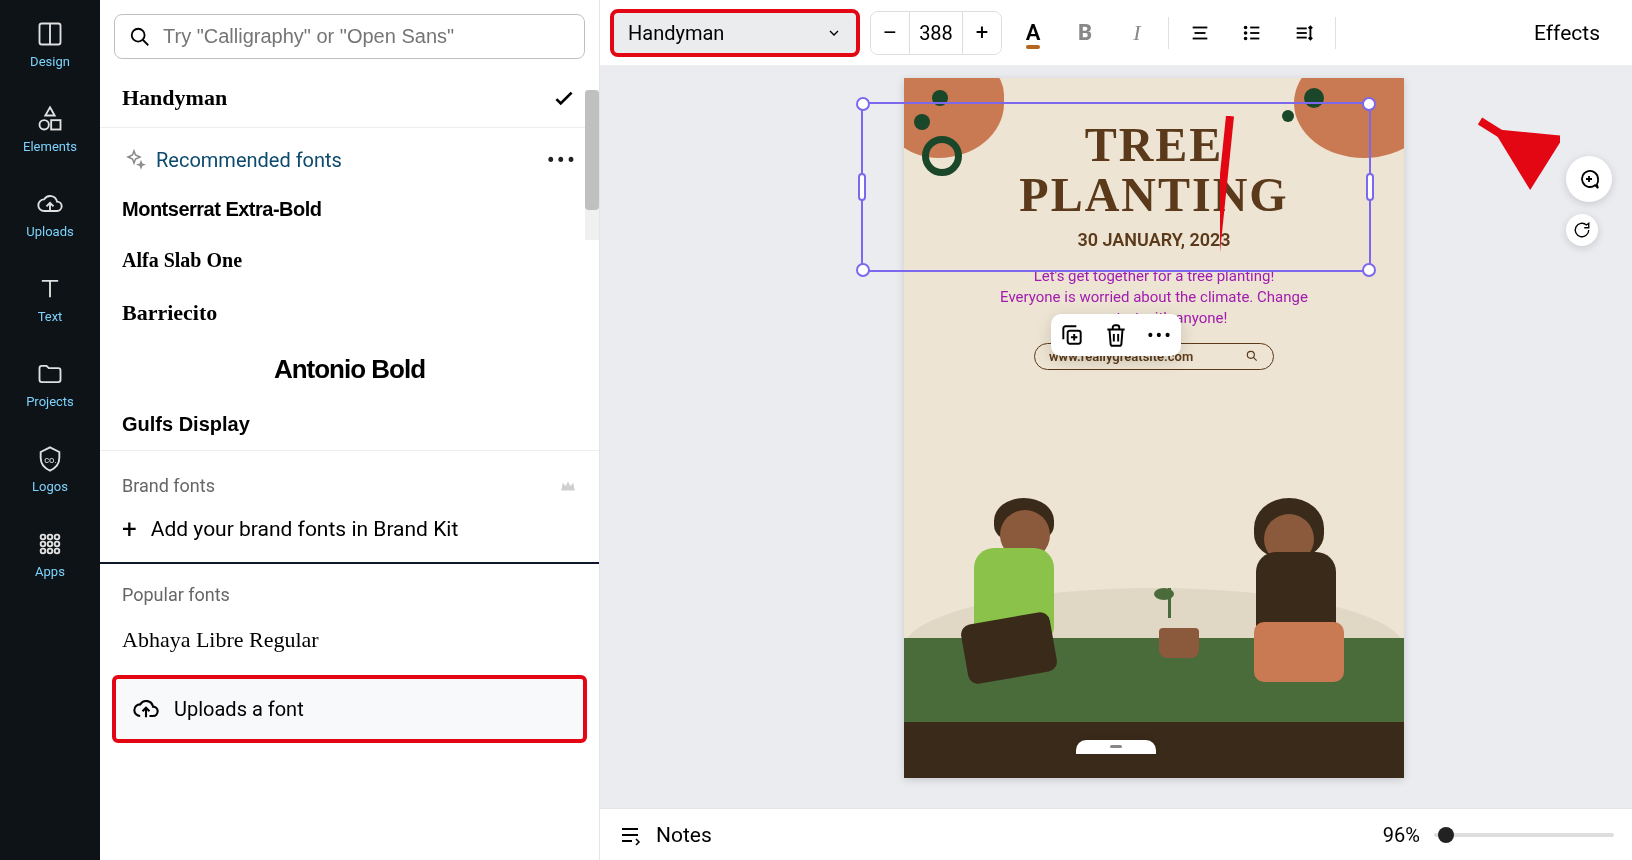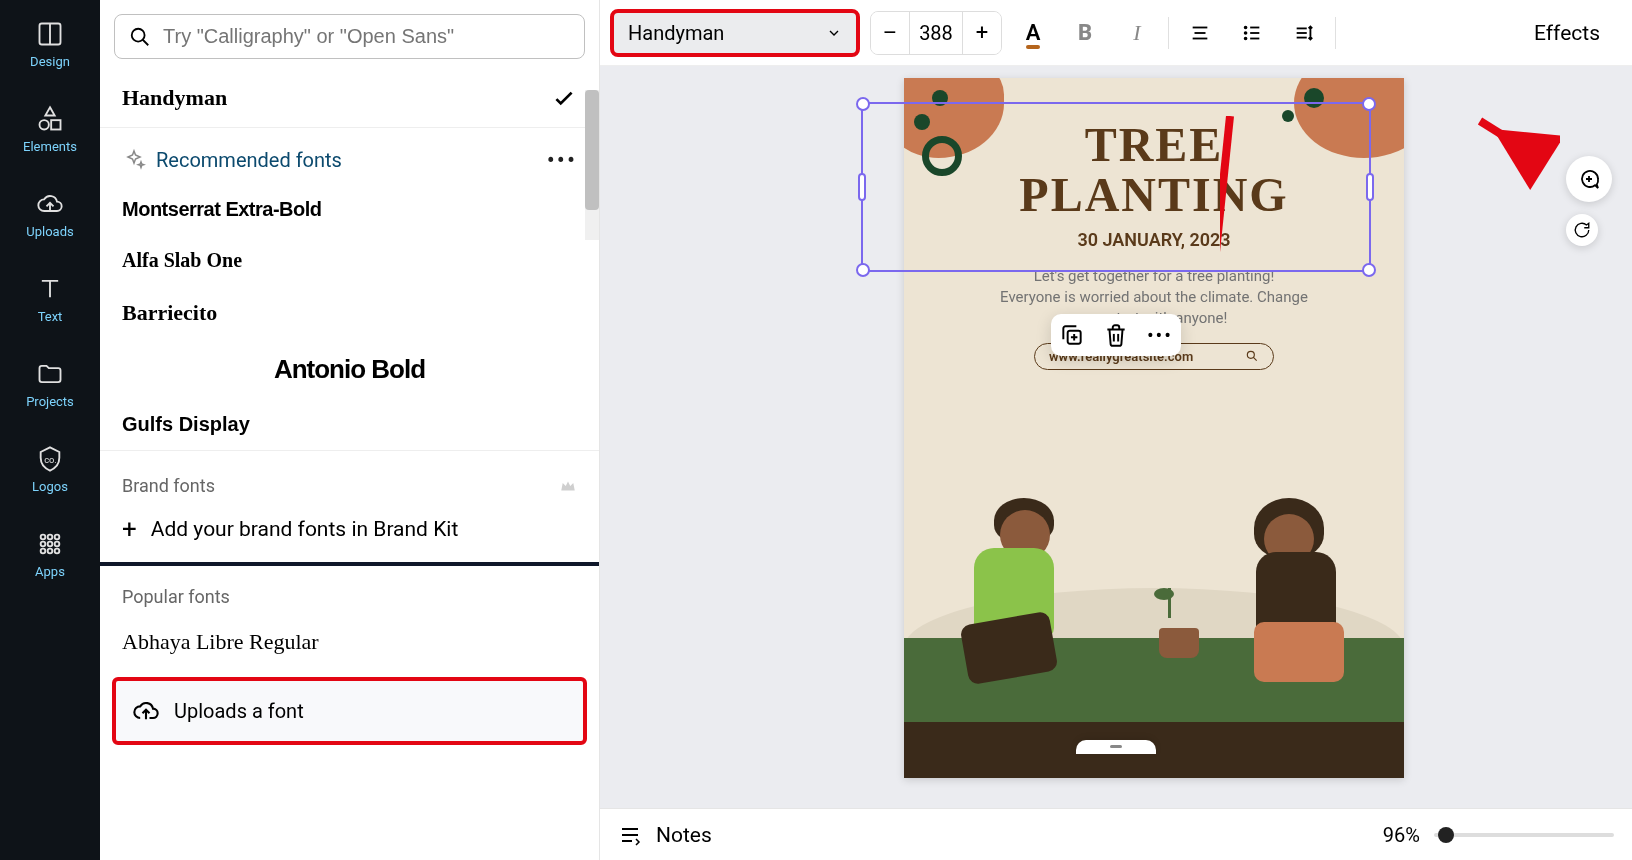--- a/index.html
+++ b/index.html
@@ -30,21 +30,21 @@
 .f-montserrat { font-weight: 900; font-family: Arial, sans-serif; letter-spacing: -0.5px; }
 .f-alfa { font-weight: 900; font-family: Georgia, serif; }
 .f-barriecito { font-family: "Segoe Print", cursive; font-weight: 700; font-size: 22px; }
 .f-antonio { font-family: "Arial Narrow", sans-serif; font-weight: 700; font-size: 26px; letter-spacing: -1px; text-align: center; }
 .f-gulfs { font-weight: 900; font-family: Arial Black, sans-serif; }
 .brand-section { border-top: 1px solid #eee; padding: 8px 0; }
 .brand-head { display: flex; align-items: center; justify-content: space-between; padding: 16px 22px 8px; color: #666; font-size: 18px; }
 .crown { width: 18px; height: 18px; opacity: .4; }
 .add-brand-row { display: flex; align-items: center; gap: 14px; padding: 10px 22px; font-size: 21px; cursor: pointer; }
 .plus-ic { font-size: 26px; }
-.popular-head { padding: 20px 22px 8px; color: #666; font-size: 18px; border-top: 4px solid #0f172a; }
+.popular-head { padding: 20px 22px 8px; color: #666; font-size: 18px; border-top: 2px solid #0f172a; }
 .f-abhaya { font-family: Georgia, serif; font-size: 22px; }
 
 .upload-font { margin: 8px 12px 12px; padding: 16px; display: flex; align-items: center; gap: 14px; font-size: 20px; cursor: pointer; background: #f8f9fb; border-radius: 6px; border: 4px solid #e30613; }
 .upload-ic { width: 28px; height: 28px; }
 
 .scroll-track { position: absolute; right: 0; top: 90px; width: 14px; height: 150px; background: #f0f0f0; }
 .scroll-thumb { width: 14px; height: 120px; background: #c0c0c0; border-radius: 4px; }
 
 
 .canvas-area { flex: 1; display: flex; flex-direction: column; background: #fff; position: relative; }
@@ -69,21 +69,21 @@
 .blob-tl { position: absolute; top: -20px; left: -20px; width: 120px; height: 100px; background: #c97a52; border-radius: 50% 40% 60% 50%; }
 .blob-tr { position: absolute; top: -30px; right: -30px; width: 140px; height: 110px; background: #c97a52; border-radius: 50%; }
 .dot { position: absolute; width: 16px; height: 16px; background: #1a472a; border-radius: 50%; }
 .dot.d1 { top: 12px; left: 28px; }
 .dot.d2 { top: 36px; left: 10px; }
 .dot.d3 { top: 10px; right: 80px; width: 20px; height: 20px; }
 .dot.d4 { top: 32px; right: 110px; width: 12px; height: 12px; }
 .ring { position: absolute; top: 58px; left: 18px; width: 40px; height: 40px; border: 7px solid #1a472a; border-radius: 50%; }
 .title { font-family: "Comic Sans MS", cursive; font-size: 48px; font-weight: 900; color: #5a3a1a; text-align: center; margin-top: 42px; line-height: 1.05; letter-spacing: 2px; }
 .date { text-align: center; color: #5a3a1a; font-size: 18px; font-weight: 600; margin-top: 8px; }
-.body-text { text-align: center; color: #737373; font-size: 15px; margin-top: 16px; line-height: 1.4; }
+.body-text { text-align: center; color: #a21caf; font-size: 15px; margin-top: 16px; line-height: 1.4; }
 .url-pill { width: 240px; margin: 14px auto 0; border: 1.5px solid #5a3a1a; border-radius: 20px; padding: 5px 14px; display: flex; align-items: center; justify-content: space-between; font-size: 13px; font-weight: 600; color: #5a3a1a; }
 .ground { position: absolute; bottom: 0; left: 0; right: 0; height: 140px; background: linear-gradient(#4a6b3a 0 60%, #3a2a1a 60% 100%); }
 .hill { position: absolute; bottom: 130px; left: 0; right: 0; height: 60px; background: #e0d7c4; border-radius: 50% 50% 0 0 / 100% 100% 0 0; }
 .person { position: absolute; bottom: 60px; width: 180px; height: 220px; }
 .person.left { left: 20px; }
 .person.right { right: 20px; }
 .p-head { width: 50px; height: 50px; background: #8b5a3c; border-radius: 50%; position: absolute; }
 .p-hair { width: 60px; height: 45px; background: #3a2a1a; border-radius: 50% 50% 40% 40%; position: absolute; }
 .p-body { width: 80px; height: 90px; background: #8bc34a; border-radius: 20px 20px 10px 10px; position: absolute; }
 .p-legs { width: 90px; height: 60px; background: #3a2a1a; border-radius: 10px; position: absolute; }

